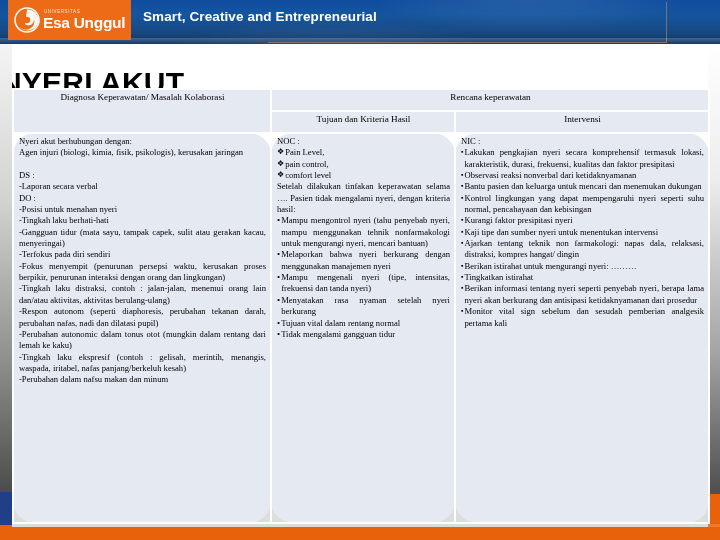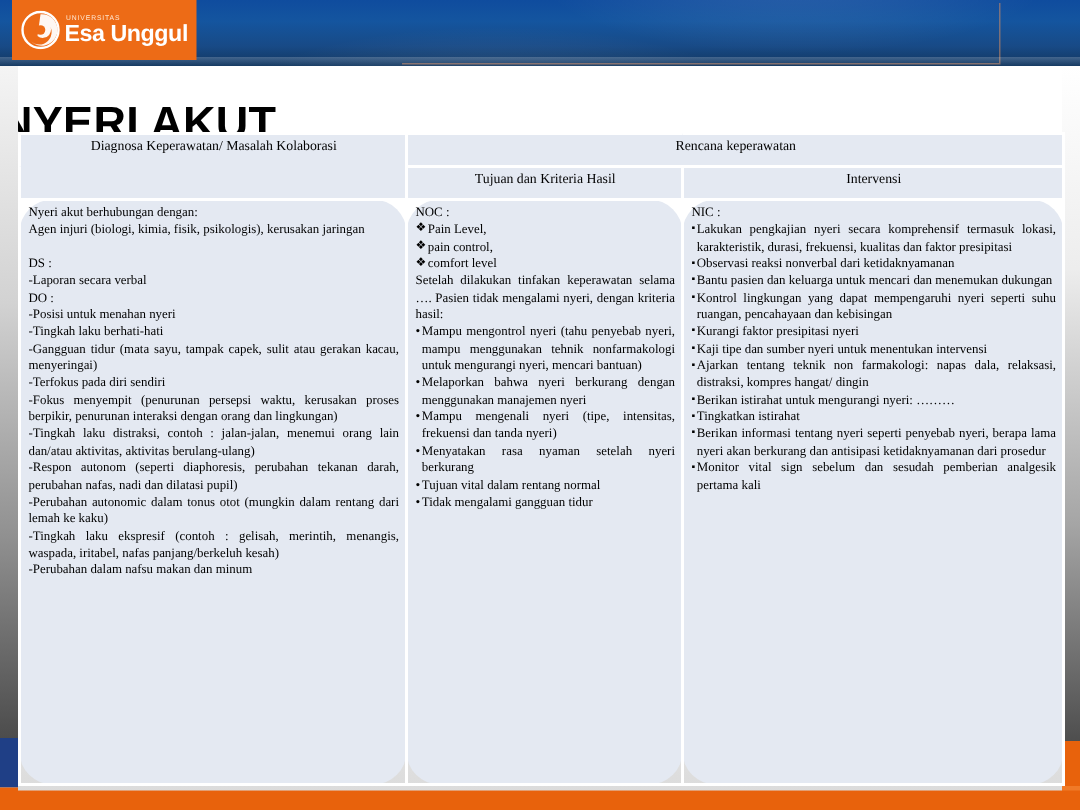--- a/index.html
+++ b/index.html
@@ -215,20 +215,21 @@
           <path d="M13 2.5 A10.5 10.5 0 1 1 6.2 20.2 A7.5 7.5 0 1 0 18 8.5 A5 5 0 1 1 11 17" fill="#ffffff" opacity="0.95"></path>
           <circle cx="13" cy="13" r="3.2" fill="#ed6b16"></circle>
         </svg>
       </span>
       <span class="logo-text">
         <span class="logo-uni">UNIVERSITAS</span>
         <span class="logo-name">Esa Unggul</span>
       </span>
     </div>
 
+    <div class="tagline">Smart, Creative and Entrepreneurial</div>
   </div>
 
   <div class="title">NYERI AKUT</div>
 
   <div class="edge-left"></div>
   <div class="edge-left-blue"></div>
   <div class="edge-left-orange"></div>
   <div class="edge-right"></div>
   <div class="edge-right-orange"></div>
   <div class="edge-right-orange2"></div>
@@ -326,21 +327,21 @@
           <div class="bullet-row">
             <span class="bullet-glyph b-sq">▪</span>
             <span class="bullet-text">Observasi reaksi nonverbal dari ketidaknyamanan</span>
           </div>
           <div class="bullet-row">
             <span class="bullet-glyph b-sq">▪</span>
             <span class="bullet-text just">Bantu pasien dan keluarga untuk mencari dan menemukan dukungan</span>
           </div>
           <div class="bullet-row">
             <span class="bullet-glyph b-sq">▪</span>
-            <span class="bullet-text just">Kontrol lingkungan yang dapat mempengaruhi nyeri seperti suhu ruangan, pencahayaan dan kebisingan</span>
+            <span class="bullet-text just">Kontrol lingkungan yang dapat mempengaruhi nyeri seperti suhu normal, pencahayaan dan kebisingan</span>
           </div>
           <div class="bullet-row">
             <span class="bullet-glyph b-sq">▪</span>
             <span class="bullet-text">Kurangi faktor presipitasi nyeri</span>
           </div>
           <div class="bullet-row">
             <span class="bullet-glyph b-sq">▪</span>
             <span class="bullet-text just">Kaji tipe dan sumber nyeri untuk menentukan intervensi</span>
           </div>
           <div class="bullet-row">

